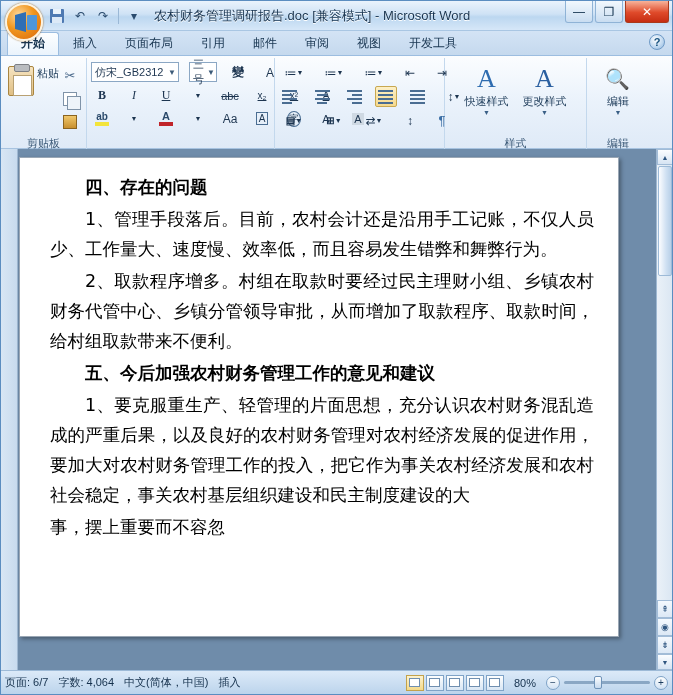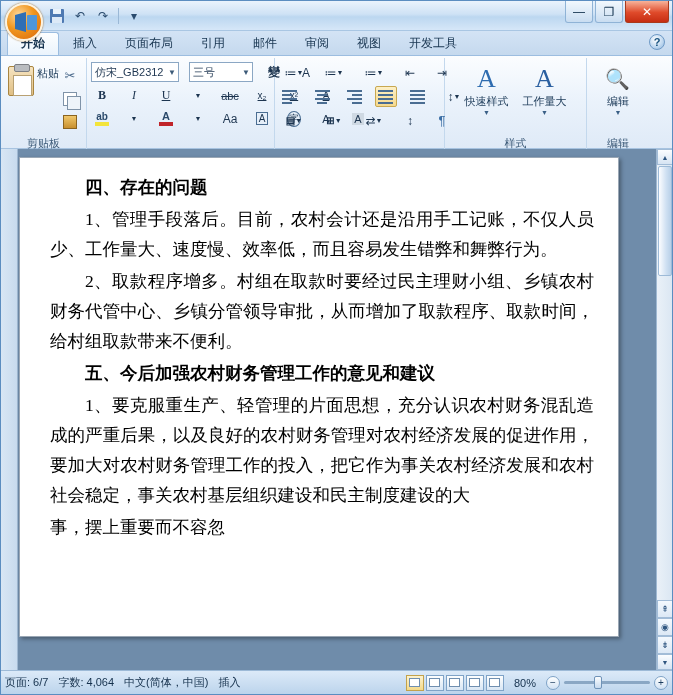--- a/index.html
+++ b/index.html
@@ -211,21 +211,21 @@
   .combo {
     height: 20px;
     background: #fff;
     border: 1px solid #8ba7c4;
     display: flex; align-items: center;
     padding: 0 2px 0 3px;
     font-size: 11px; color: #1d3550;
   }
   .combo .caret { margin-left: auto; font-size: 8px; color:#3c5a78; padding-left:3px;}
   .combo.font-name { width: 88px; }
-  .combo.font-size { width: 64px; }
+  .combo.font-size { width: 28px; }
   .sq-btn {
     width: 22px; height: 21px;
     display: flex; align-items: center; justify-content: center;
     font-size: 12px; color: #1d3550;
     border: 1px solid transparent;
     border-radius: 2px;
   }
   .sq-btn.bold { font-weight: bold; font-family:"Liberation Serif",serif;}
   .sq-btn.italic { font-style: italic; font-family:"Liberation Serif",serif;}
   .sq-btn.under { text-decoration: underline; font-family:"Liberation Serif",serif;}
@@ -276,21 +276,21 @@
     overflow: hidden;
   }
   .p {
     font-family: "DejaVu Sans", sans-serif;
     font-size: 17.5px;
     line-height: 30px;
     color: #000;
     margin: 0 0 2px 0;
     text-align: justify;
   }
-  .p.indent { text-indent: 2em; font-family: Liberation Serif, serif; }
+  .p.indent { text-indent: 2em; }
   .h { font-weight: bold; text-indent: 2em; }
 
   
   .vscroll {
     position: absolute; right: 0; top: 0; bottom: 0;
     width: 16px;
     background: linear-gradient(90deg,#eaf1f8,#dbe7f3);
     border-left: 1px solid #9fb8d2;
     display: flex; flex-direction: column;
   }
@@ -358,20 +358,21 @@
     </div>
     <div class="qat">
       <div class="qat-btn">
           <span class="save-ico"></span>
         </div>
       <div class="qat-btn">↶</div>
       <div class="qat-btn">↷</div>
       <div class="qat-sep"></div>
       <div class="qat-btn">▾</div>
     </div>
+    <div class="title-text">农村财务管理调研报告.doc [兼容模式] - Microsoft Word</div>
     <div class="win-btns">
       <div class="win-btn">—</div>
       <div class="win-btn">❐</div>
       <div class="win-btn close">✕</div>
     </div>
   </div>
 
   <div class="tabbar">
     <div class="tab active">开始</div>
     <div class="tab">插入</div>
@@ -576,21 +577,21 @@
 
     <div class="group" style="width:142px;">
       <div class="group-body" style="justify-content:center;">
         <div class="style-btn">
           <span class="style-ico">A</span>
           <span>快速样式</span>
           <span style="font-size:7px;color:#3a5f86;">▼</span>
         </div>
         <div class="style-btn">
           <span class="style-ico a2">A</span>
-          <span>工作量大</span>
+          <span>更改样式</span>
           <span style="font-size:7px;color:#3a5f86;">▼</span>
         </div>
       </div>
       <div class="group-label">样式</div>
     </div>
 
     <div class="group" style="width:62px;border-right:none;">
       <div class="group-body" style="justify-content:center;">
         <div class="style-btn">
           <span class="editing-ico">🔍</span>

